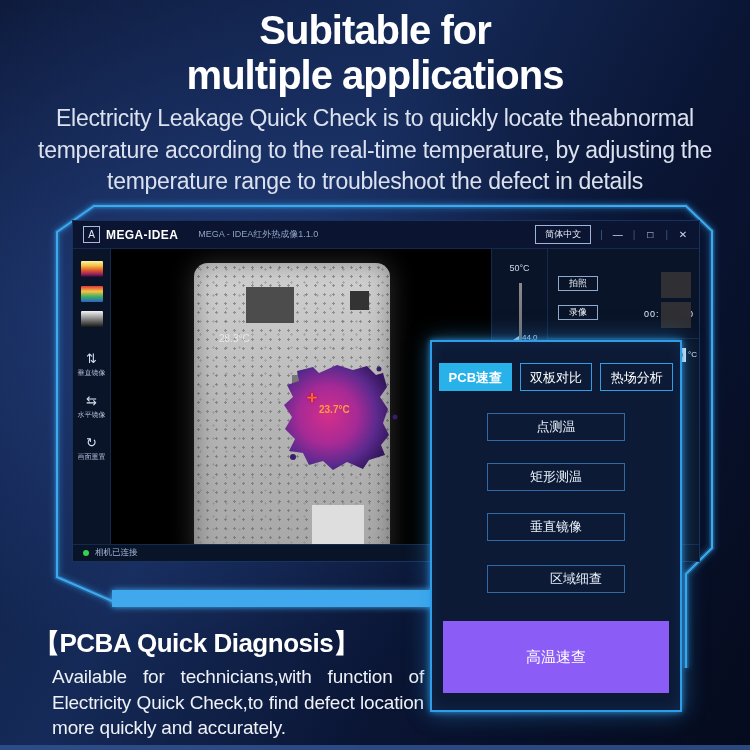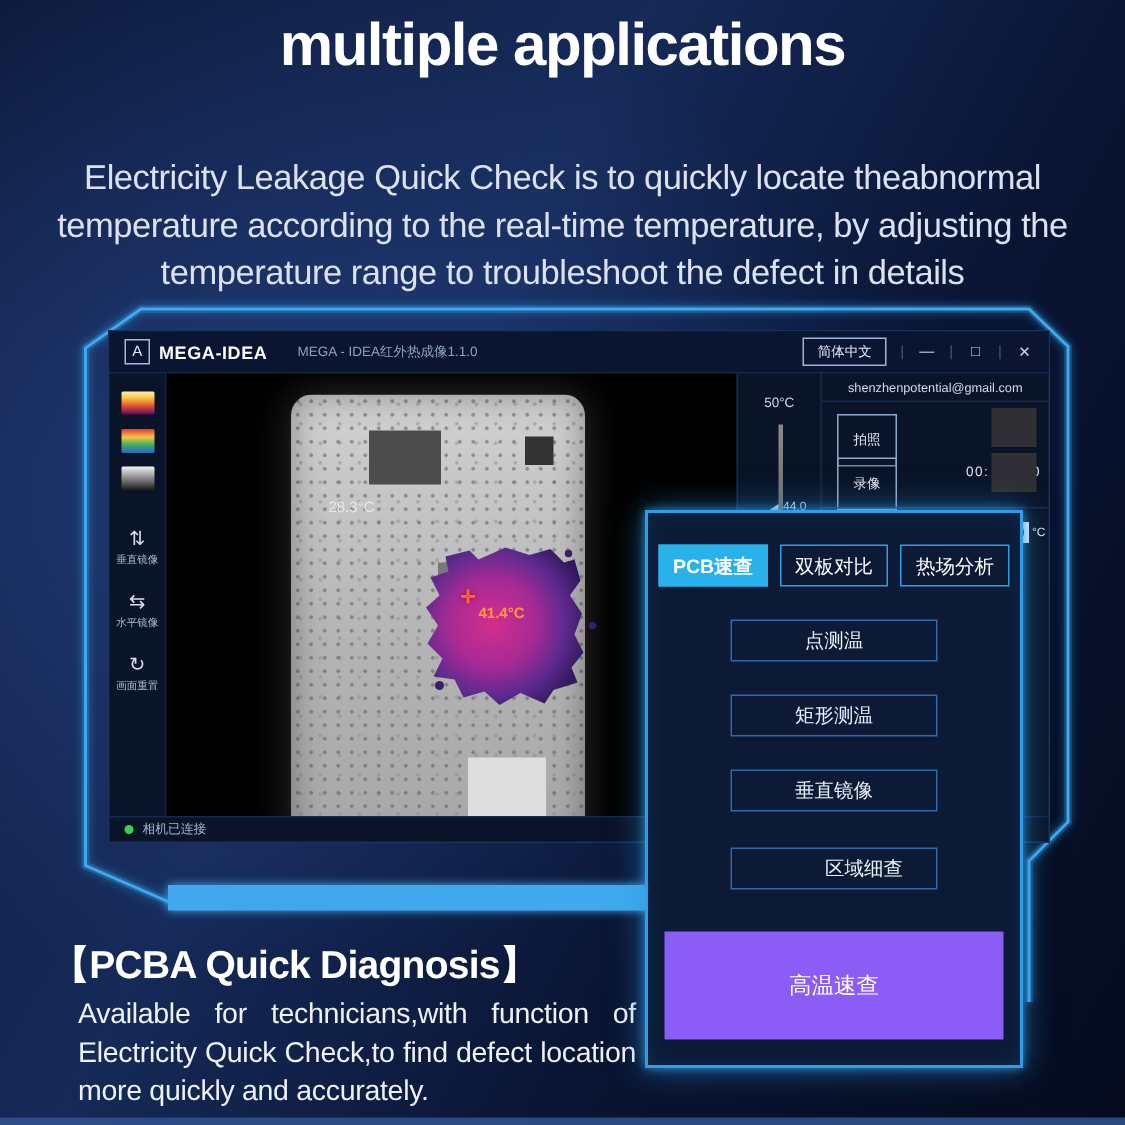--- a/index.html
+++ b/index.html
@@ -64,21 +64,21 @@
   .label-hot{position:absolute;left:208px;top:155px;color:#ff9b3d;font-size:10px;font-weight:bold;}
   .cross{position:absolute;left:196px;top:142px;color:#ff6a2a;font-size:12px;font-weight:bold;text-shadow:0 0 3px #b1003c;}
   .scalecol{width:56px;border-left:1px solid #14294e;position:relative;box-sizing:border-box;}
   .scale-max{position:absolute;top:14px;width:100%;text-align:center;color:#cfd9ea;font-size:9px;}
   .scale-bar{position:absolute;top:34px;left:27px;width:3px;height:230px;background:linear-gradient(#8a8a8a,#1c1c1c);}
   .scale-slider{position:absolute;top:84px;left:18px;display:flex;align-items:flex-end;}
   .tri{width:0;height:0;border-left:9px solid transparent;border-bottom:6px solid #cfd9ea;margin-right:3px;}
   .scale-val{color:#cfd9ea;font-size:8px;}
   .rightpanel{width:152px;border-left:1px solid #14294e;position:relative;box-sizing:border-box;}
   .email{border-bottom:1px solid #14294e;color:#d3dcec;font-size:8.5px;text-align:center;padding:4px 2px;white-space:nowrap;}
-  .mini-btn{position:absolute;border:1px solid #8fa9cc;color:#e8eef8;font-size:9px;padding:10px 10px;background:rgba(10,20,40,.2);}
+  .mini-btn{position:absolute;border:1px solid #8fa9cc;color:#e8eef8;font-size:9px;padding:0 10px;background:rgba(10,20,40,.2);}
   .thumb{position:absolute;width:30px;height:26px;background:#2f2f34;}
   .timer{position:absolute;color:#dfe8f5;font-size:9px;letter-spacing:1px;}
   .ctl-divider{position:absolute;left:0;right:0;top:89px;border-top:1px solid #14294e;}
   .alarm-btn{position:absolute;left:8px;top:99px;width:90px;text-align:center;border:1px solid #8fa9cc;color:#e8eef8;font-size:9px;padding:2px 0;}
   .alarm-input{position:absolute;left:104px;top:99px;width:28px;background:#f2f2f2;border:none;color:#222;font-size:9px;text-align:right;padding:2px 3px;}
   .alarm-unit{position:absolute;left:140px;top:101px;color:#dfe8f5;font-size:8px;}
   .statusbar{
     position:absolute;left:0;right:0;bottom:0;height:17px;border-top:1px solid #14294e;
     display:flex;align-items:center;padding-left:10px;gap:6px;box-sizing:border-box;
   }
@@ -102,20 +102,21 @@
   
   .footer-heading{left:34px;top:626px;color:#fff;font-size:26px;font-weight:700;letter-spacing:-0.5px;}
   .footer-body{left:52px;top:664px;width:372px;color:#eef1f7;font-size:19px;line-height:1.35;
     text-align:justify;letter-spacing:-0.2px;}
   .bottom-band{left:0;bottom:0;width:750px;height:5px;background:#31528f;opacity:.85;}
 </style>
 </head>
 <body>
 
 <div class="abs page-title">
+  <div>Subitable for</div>
   <div>multiple applications</div>
 </div>
 <div class="abs page-subtitle">Electricity Leakage Quick Check is to quickly locate theabnormal temperature according to the real-time temperature, by adjusting the temperature range to troubleshoot the defect in details</div>
 
 <svg class="abs frame" width="750" height="750" viewBox="0 0 750 750">
   <defs>
     <filter id="glow" x="-20%" y="-20%" width="140%" height="140%">
       <feGaussianBlur stdDeviation="3.2" result="b"></feGaussianBlur>
       <feMerge>
           <feMergeNode in="b"></feMergeNode>
@@ -179,35 +180,34 @@
             <stop offset="75%" stop-color="#5c2a8e"></stop>
             <stop offset="100%" stop-color="#34175e"></stop>
           </radialGradient>
         </defs>
         <path fill="url(#heat)" d="M18 14 L34 10 L40 16 L58 8 L74 13 L88 9 L97 18 L104 16 L108 30 L101 40 L109 52 L104 66 L110 78 L102 88 L106 98 L90 103 L84 112 L68 105 L54 113 L44 104 L30 108 L24 96 L10 94 L16 82 L6 72 L13 60 L5 48 L14 40 L8 28 L20 24 Z"></path>
         <circle cx="14" cy="100" r="3" fill="#3a1d68"></circle>
         <circle cx="100" cy="12" r="2.5" fill="#3a1d68"></circle>
         <circle cx="116" cy="60" r="2.5" fill="#3a1d68"></circle>
       </svg>
       <div class="cross">✛</div>
-      <div class="label-hot">41.4°C</div>
+      <div class="label-hot">23.7°C</div>
       <div class="label-amb">28.3°C</div>
     </div>
 
     <div class="scalecol">
       <div class="scale-max">50°C</div>
       <div class="scale-bar"></div>
       <div class="scale-slider">
         <div class="tri"></div>
         <div class="scale-val">44.0</div>
       </div>
     </div>
 
     <div class="rightpanel">
-      <div class="email">shenzhenpotential@gmail.com</div>
       <div class="mini-btn" style="left:10px;top:27px;">拍照</div>
       <div class="thumb" style="right:8px;top:23px;"></div>
       <div class="mini-btn" style="left:10px;top:56px;">录像</div>
       <div class="timer" style="left:56px;top:60px;padding-left:40px;">00: 00: 00</div>
       <div class="thumb" style="right:8px;top:53px;"></div>
       <div class="ctl-divider"></div>
       <div class="alarm-btn">高温告警</div>
       <input class="alarm-input" value="20.0" style="">
       <div class="alarm-unit">°C</div>
     </div>

